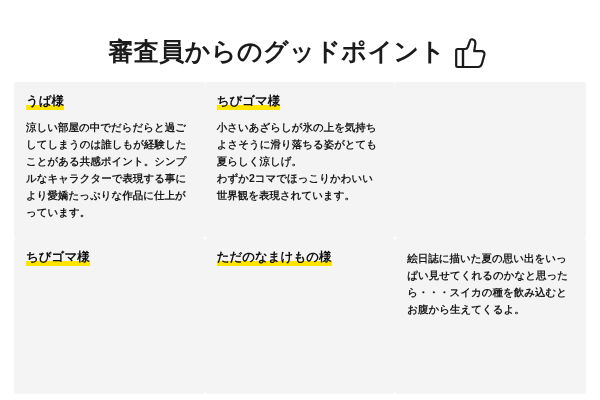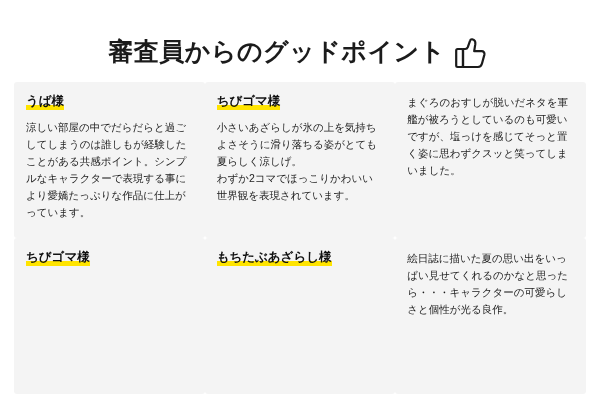--- a/index.html
+++ b/index.html
@@ -66,20 +66,21 @@
     align-self: flex-start;
     
     background: linear-gradient(to top, #ffe400 0 5px, transparent 5px 100%);
     padding-bottom: 1px;
   }
   .card-body {
     font-size: 10.5px;
     color: #1b1b1b;
     line-height: 1.62;
     white-space: pre-line;
+    font-weight: bold;
   }
 </style>
 </head>
 <body>
 
 <div class="page">
 
   <div class="header">
     <h1 class="title">審査員からのグッドポイント</h1>
     <span class="thumb-icon">
@@ -99,29 +100,28 @@
       <p class="card-body">涼しい部屋の中でだらだらと過ごしてしまうのは誰しもが経験したことがある共感ポイント。シンプルなキャラクターで表現する事により愛嬌たっぷりな作品に仕上がっています。</p>
     </div>
 
     <div class="card">
       <span class="card-title">ちびゴマ様</span>
       <p class="card-body">小さいあざらしが氷の上を気持ちよさそうに滑り落ちる姿がとても夏らしく涼しげ。
 わずか2コマでほっこりかわいい世界観を表現されています。</p>
     </div>
 
     <div class="card">
-      <p class="card-body">まぐろのおすしが脱いだネタを軍艦が被ろうとしているのも可愛いですが、塩っけを感じてそっと置く姿に思わずクスッと笑ってしまいました。</p>
     </div>
 
     <div class="card">
       <span class="card-title">ちびゴマ様</span>
     </div>
 
     <div class="card">
-      <span class="card-title">もちたぶあざらし様</span>
+      <span class="card-title">ただのなまけもの様</span>
     </div>
 
     <div class="card">
-      <p class="card-body">絵日誌に描いた夏の思い出をいっぱい見せてくれるのかなと思ったら・・・キャラクターの可愛らしさと個性が光る良作。</p>
+      <p class="card-body">絵日誌に描いた夏の思い出をいっぱい見せてくれるのかなと思ったら・・・スイカの種を飲み込むとお腹から生えてくるよ。</p>
     </div>
 
   </div>
 </div>
 
 </body></html>

